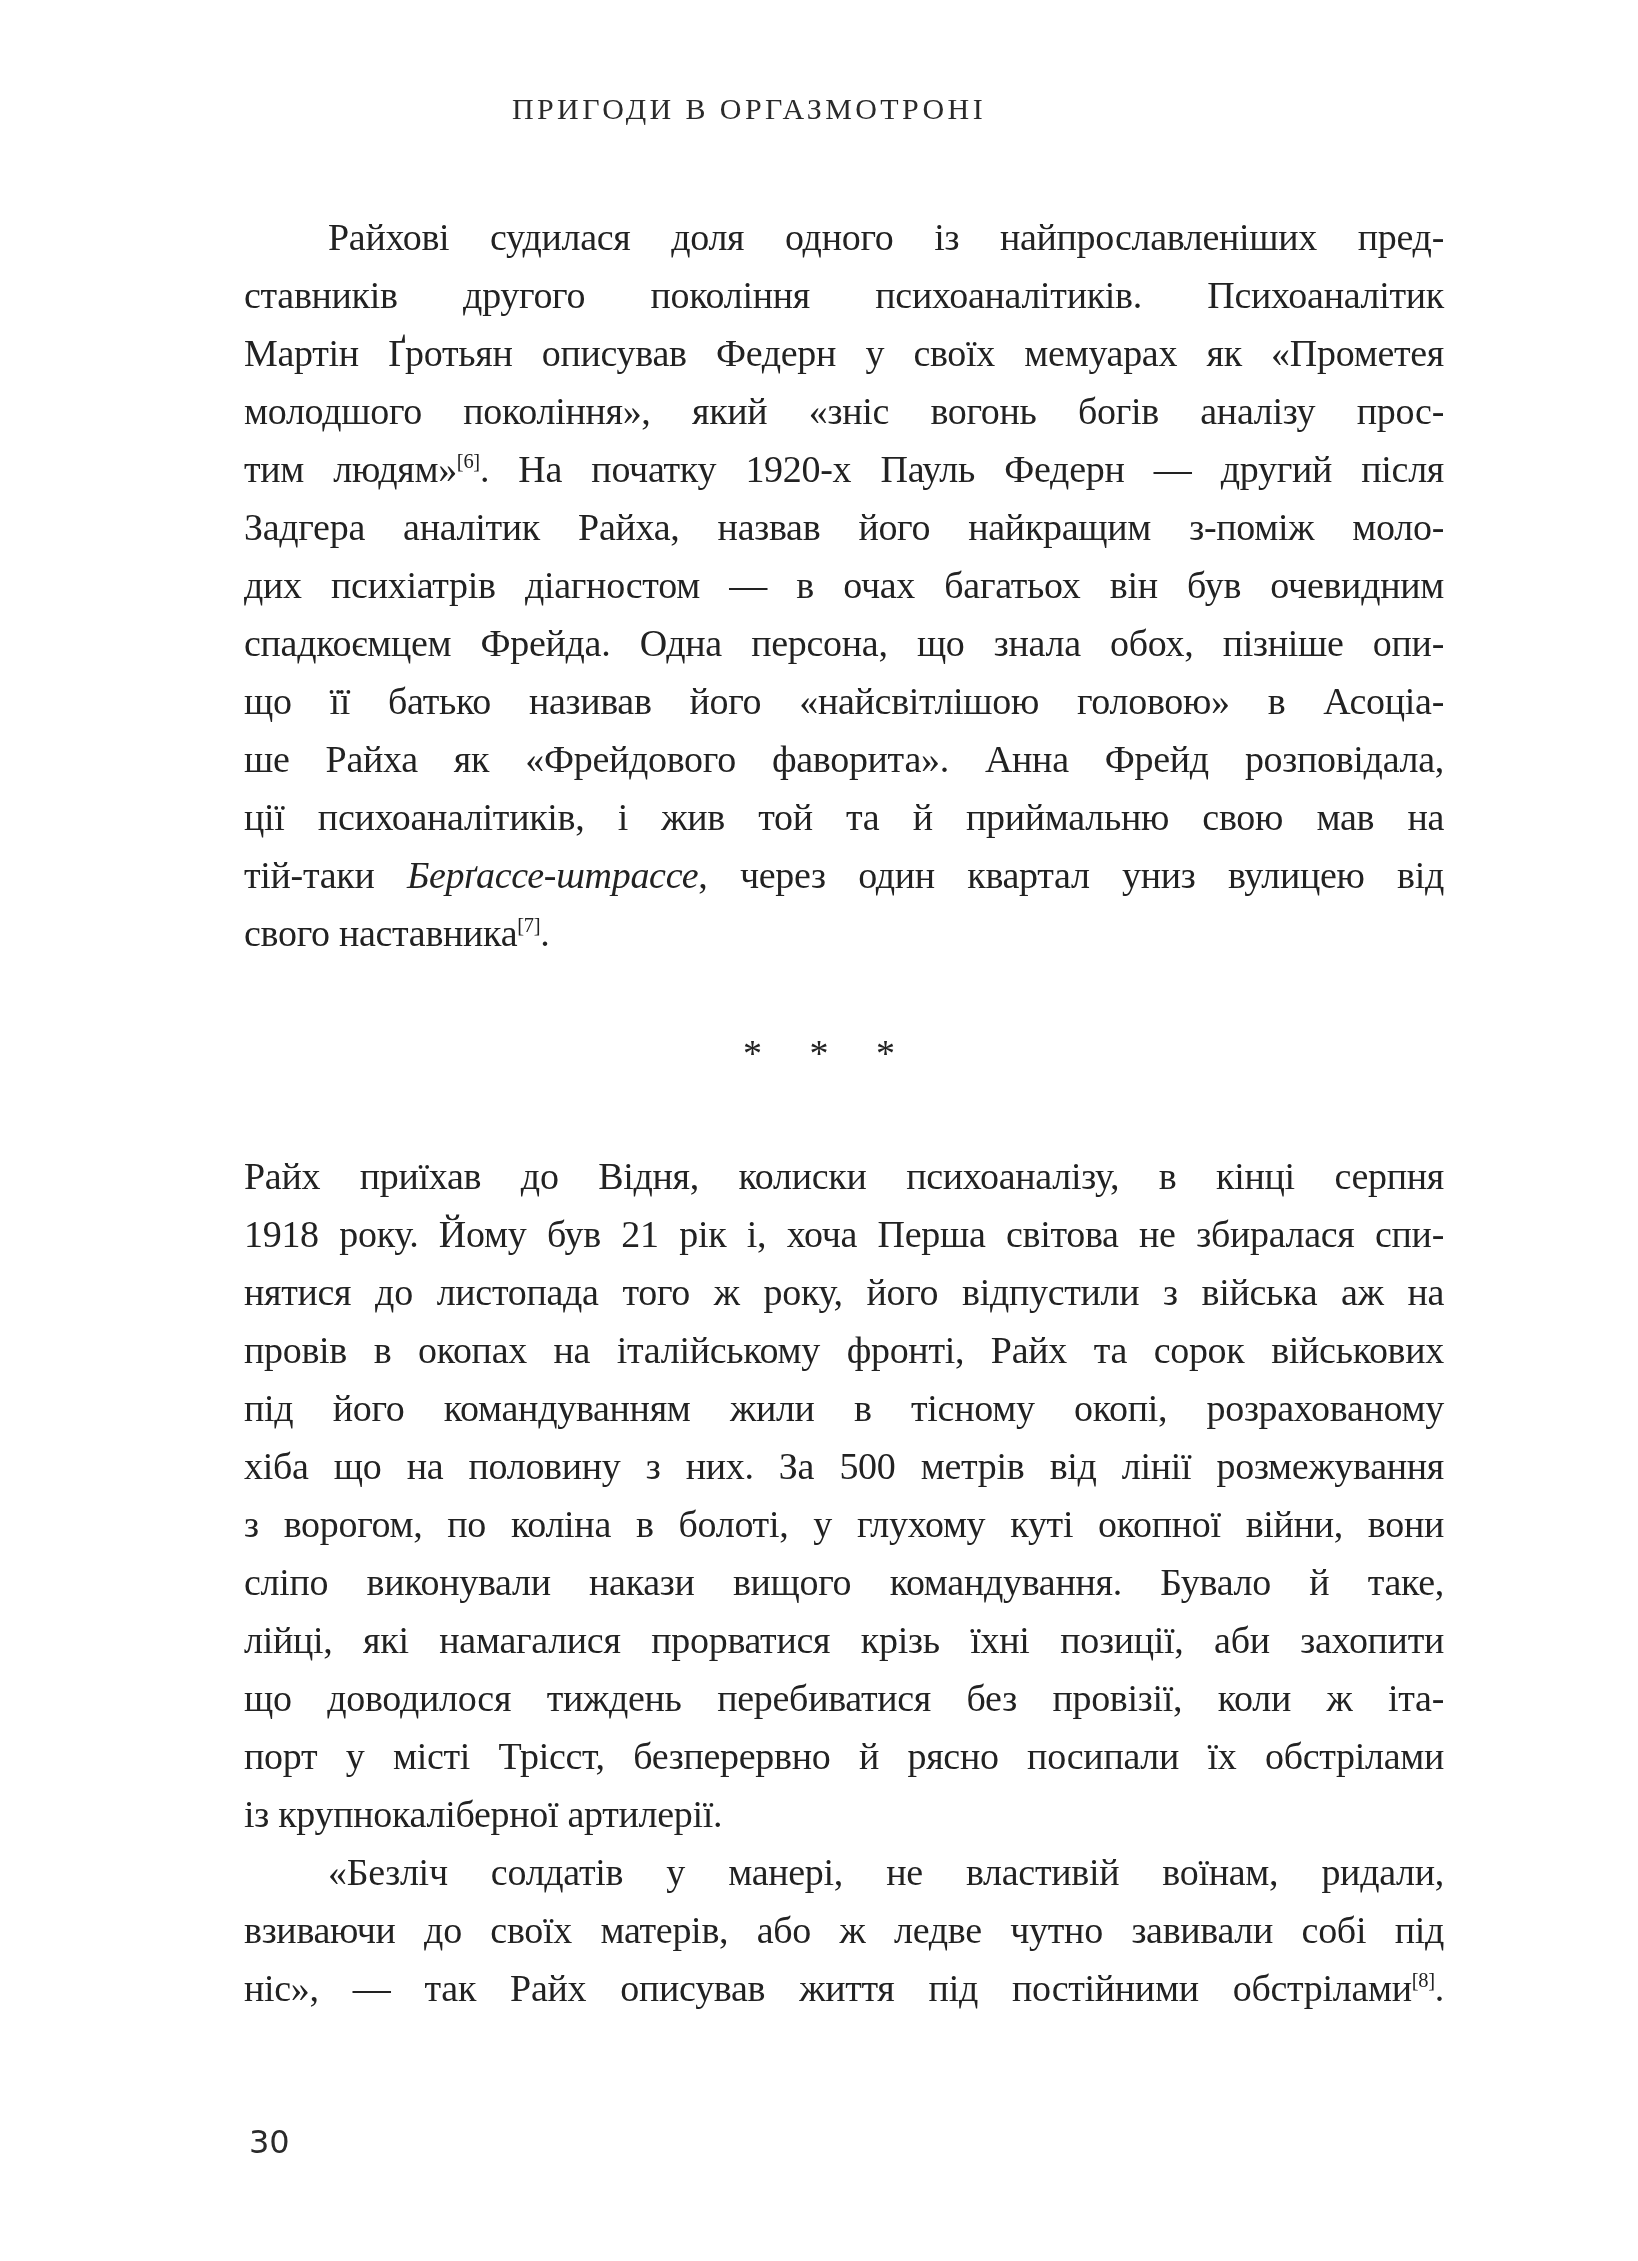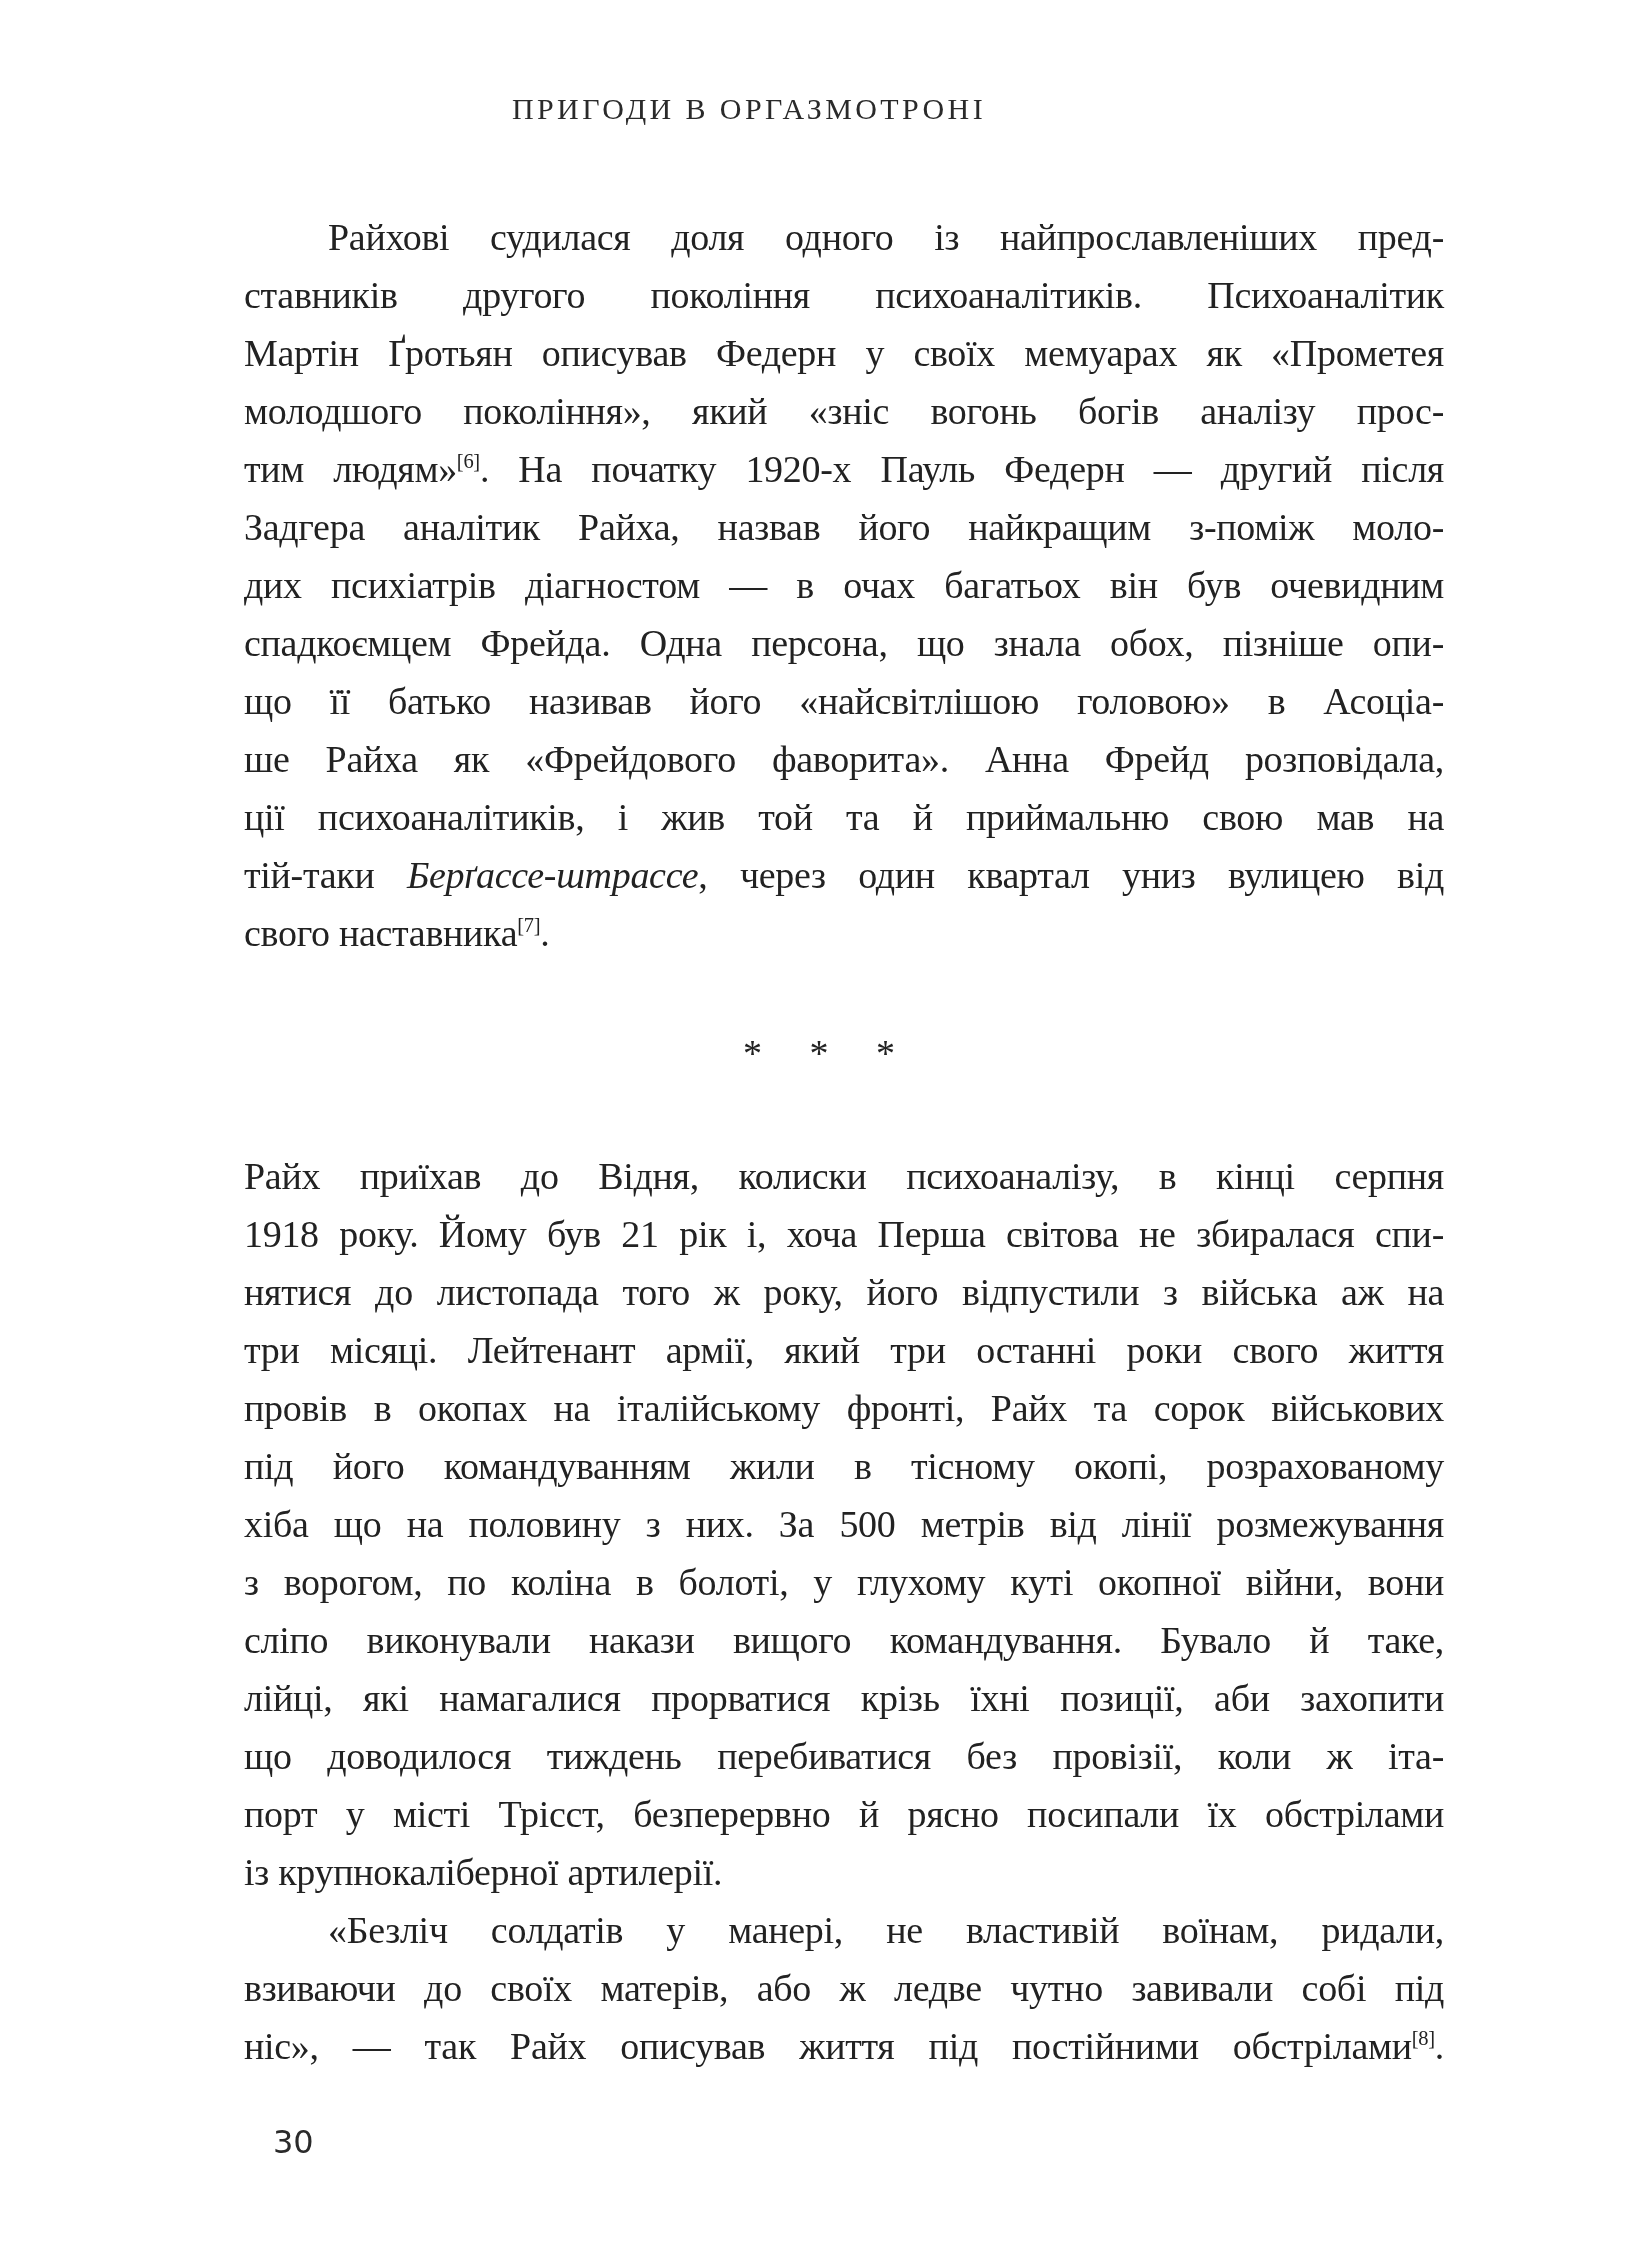--- a/index.html
+++ b/index.html
@@ -66,21 +66,20 @@
       box-sizing: border-box;
       color: #222;
     }
     .page-number {
       position: absolute;
       top: 2123px;
       left: 249px;
       font-family: "DejaVu Sans", sans-serif;
       font-size: 32px;
       color: #2a2a2a;
-      margin-left: 24px;
     }
   </style>
 </head>
 <body>
 
 <div class="running-head">ПРИГОДИ В ОРГАЗМОТРОНІ</div>
 
 <div class="text-block" style="top:208px;">
   <span class="line indent"><span>Райхові судилася доля одного із найпрославленіших пред-</span></span>
   <span class="line"><span>ставників другого покоління психоаналітиків. Психоаналітик</span></span>
@@ -96,21 +95,20 @@
   <span class="line"><span>тій-таки </span><i>Берґассе-штрассе</i><span>, через один квартал униз вулицею від</span></span>
   <span class="line last"><span>свого наставника</span><span class="fn">[<span>7</span>]</span><span>.</span></span>
 </div>
 
 <div class="section-break">* * *</div>
 
 <div class="text-block" style="top:1147px;">
   <span class="line"><span>Райх приїхав до Відня, колиски психоаналізу, в кінці серпня</span></span>
   <span class="line"><span>1918 року. Йому був 21 рік і, хоча Перша світова не збиралася спи-</span></span>
   <span class="line"><span>нятися до листопада того ж року, його відпустили з війська аж на</span></span>
-  <span class="line"><span>три місяці. Лейтенант армії, який три останні роки свого життя</span></span>
   <span class="line"><span>провів в окопах на італійському фронті, Райх та сорок військових</span></span>
   <span class="line"><span>під його командуванням жили в тісному окопі, розрахованому</span></span>
   <span class="line"><span>хіба що на половину з них. За 500 метрів від лінії розмежування</span></span>
   <span class="line"><span>з ворогом, по коліна в болоті, у глухому куті окопної війни, вони</span></span>
   <span class="line"><span>сліпо виконували накази вищого командування. Бувало й таке,</span></span>
   <span class="line"><span>лійці, які намагалися прорватися крізь їхні позиції, аби захопити</span></span>
   <span class="line"><span>що доводилося тиждень перебиватися без провізії, коли ж іта-</span></span>
   <span class="line"><span>порт у місті Трісст, безперервно й рясно посипали їх обстрілами</span></span>
   <span class="line last"><span>із крупнокаліберної артилерії.</span></span>
   <span class="line indent"><span>«Безліч солдатів у манері, не властивій воїнам, ридали,</span></span>

